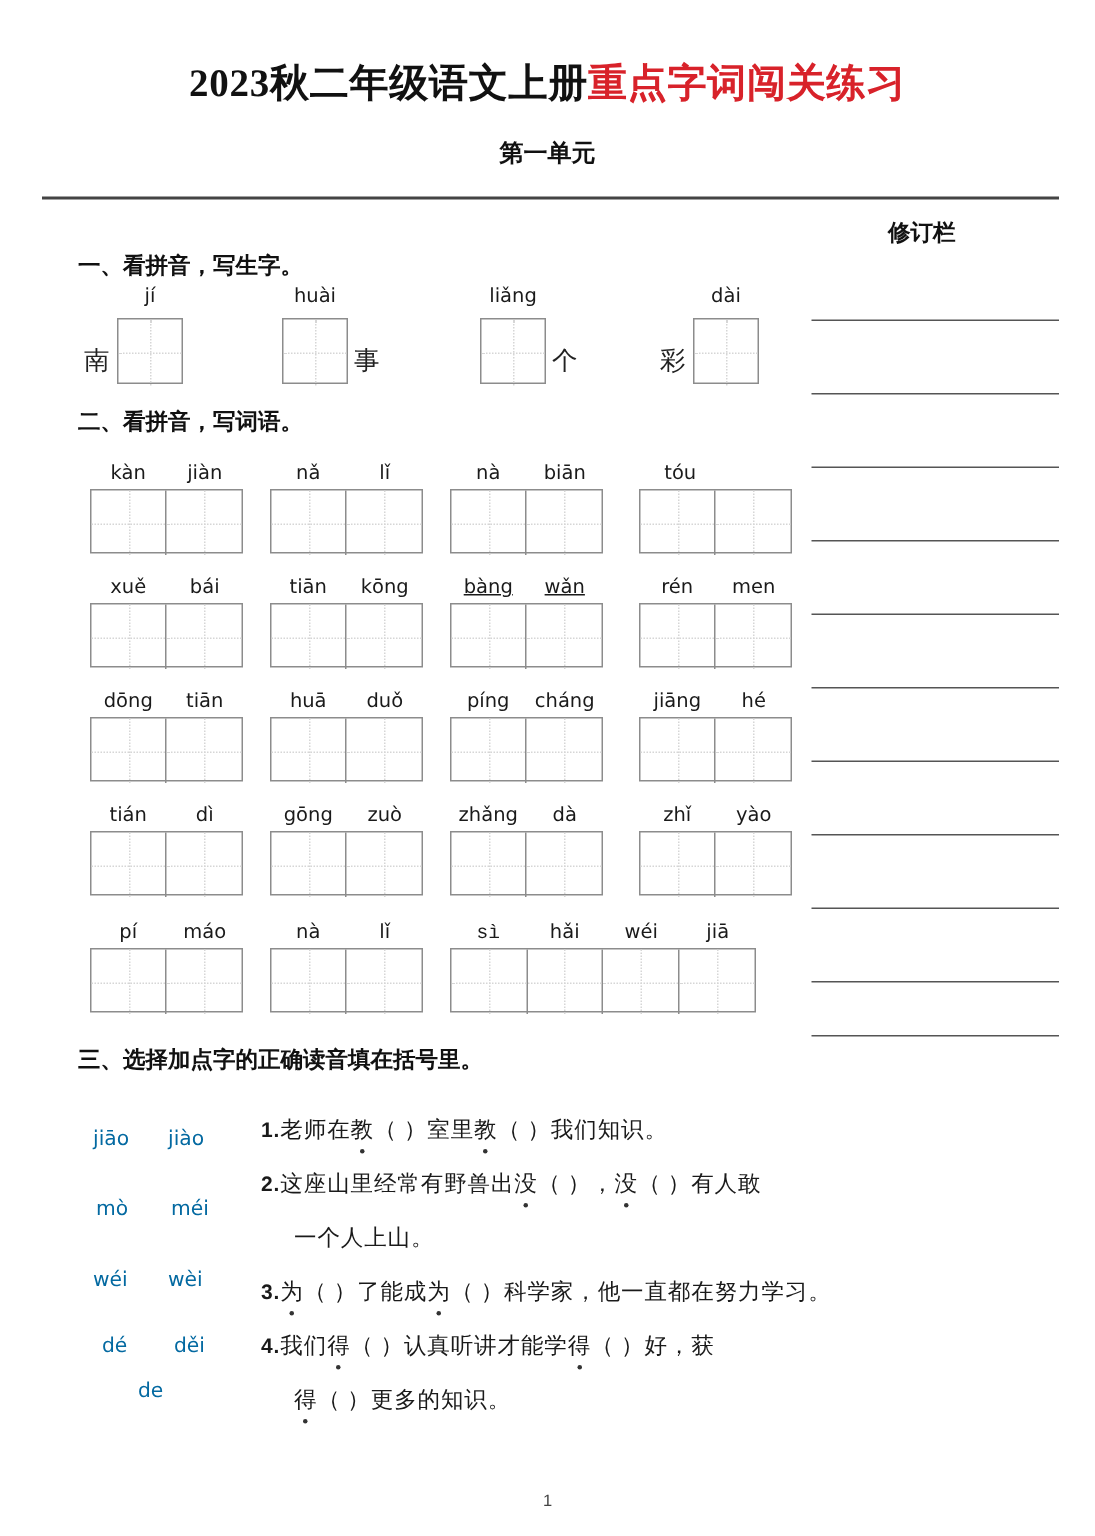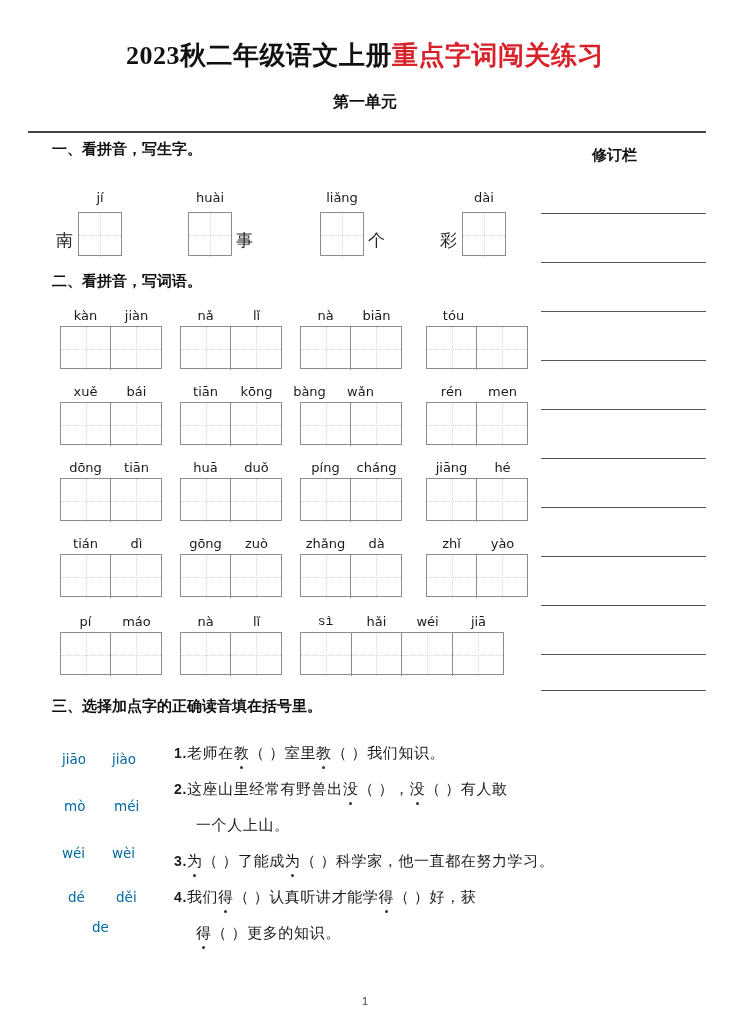--- a/index.html
+++ b/index.html
@@ -196,21 +196,21 @@
     <div class="rev-line" style="top: 360px;"></div>
     <div class="rev-line" style="top: 409px;"></div>
     <div class="rev-line" style="top: 458px;"></div>
     <div class="rev-line" style="top: 507px;"></div>
     <div class="rev-line" style="top: 556px;"></div>
     <div class="rev-line" style="top: 605px;"></div>
     <div class="rev-line" style="top: 654px;"></div>
     <div class="rev-line" style="top: 690px;"></div>
   </div>
 
-<div class="sec-head" style="top:140px; left:52px;">一、看拼音，写生字。</div>
+<div class="sec-head" style="top:168px; left:52px;">一、看拼音，写生字。</div>
 <div id="sec1-area">
     <div class="py" style="left: 58px; top: 190px; width: 84px;">jí</div>
     <div class="tzg" style="left: 78px; top: 212px; width: 44px; height: 44px;">
       <div class="cell" style="width: 44px; height: 44px;"></div>
     </div>
     <div class="hz" style="left: 56px; top: 229px;">南</div>
     <div class="py" style="left: 168px; top: 190px; width: 84px;">huài</div>
     <div class="tzg" style="left: 188px; top: 212px; width: 44px; height: 44px;">
       <div class="cell" style="width: 44px; height: 44px;"></div>
     </div>
@@ -270,21 +270,21 @@
       <div class="cell" style="width: 51px; height: 43px;"></div>
     </div>
     <div style="position: absolute; left: 180px; top: 384px; width: 102px; display: flex;">
       <div class="py" style="position: static; flex: 1 1 0px;">tiān</div>
       <div class="py" style="position: static; flex: 1 1 0px;">kōng</div>
     </div>
     <div class="tzg" style="left: 180px; top: 402px; width: 102px; height: 43px;">
       <div class="cell" style="width: 51px; height: 43px;"></div>
       <div class="cell" style="width: 51px; height: 43px;"></div>
     </div>
-    <div style="position: absolute; left: 284px; top: 384px; width: 102px; display: flex;">
+    <div style="position: absolute; left: 300px; top: 384px; width: 102px; display: flex; text-decoration: underline;">
       <div class="py" style="position: static; flex: 1 1 0px;">bàng</div>
       <div class="py" style="position: static; flex: 1 1 0px;">wǎn</div>
     </div>
     <div class="tzg" style="left: 300px; top: 402px; width: 102px; height: 43px;">
       <div class="cell" style="width: 51px; height: 43px;"></div>
       <div class="cell" style="width: 51px; height: 43px;"></div>
     </div>
     <div style="position: absolute; left: 426px; top: 384px; width: 102px; display: flex;">
       <div class="py" style="position: static; flex: 1 1 0px;">rén</div>
       <div class="py" style="position: static; flex: 1 1 0px;">men</div>

